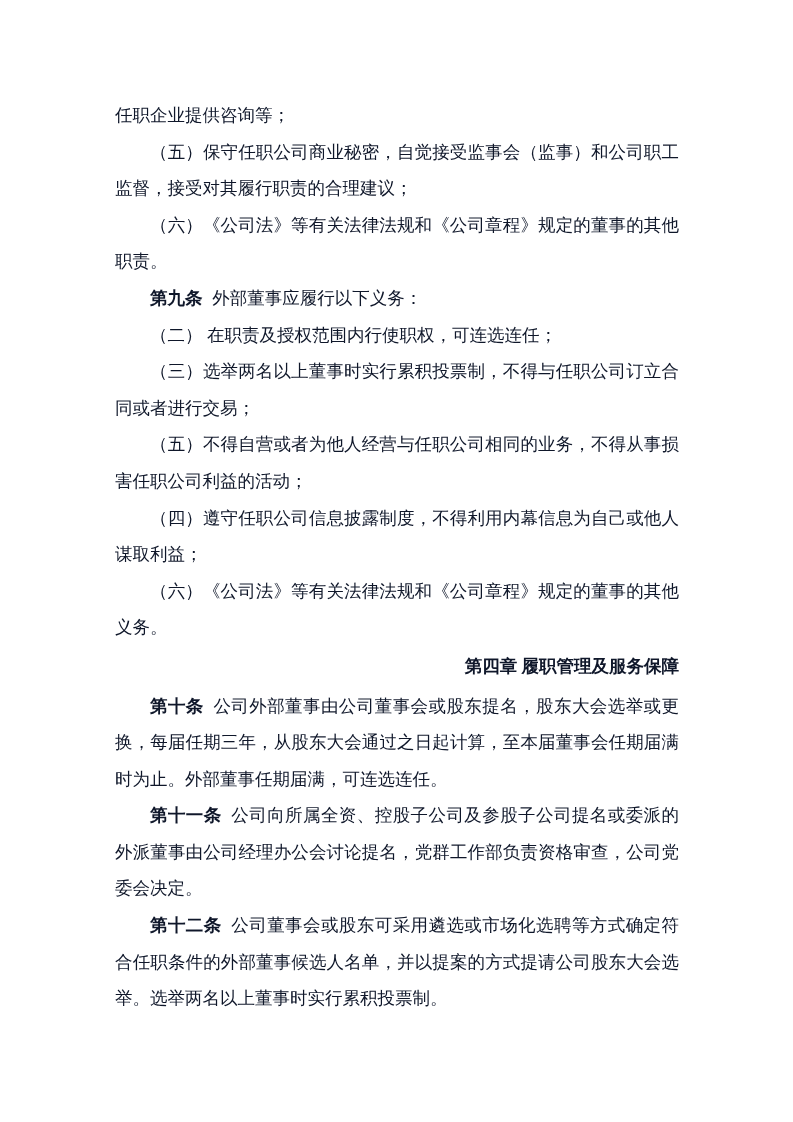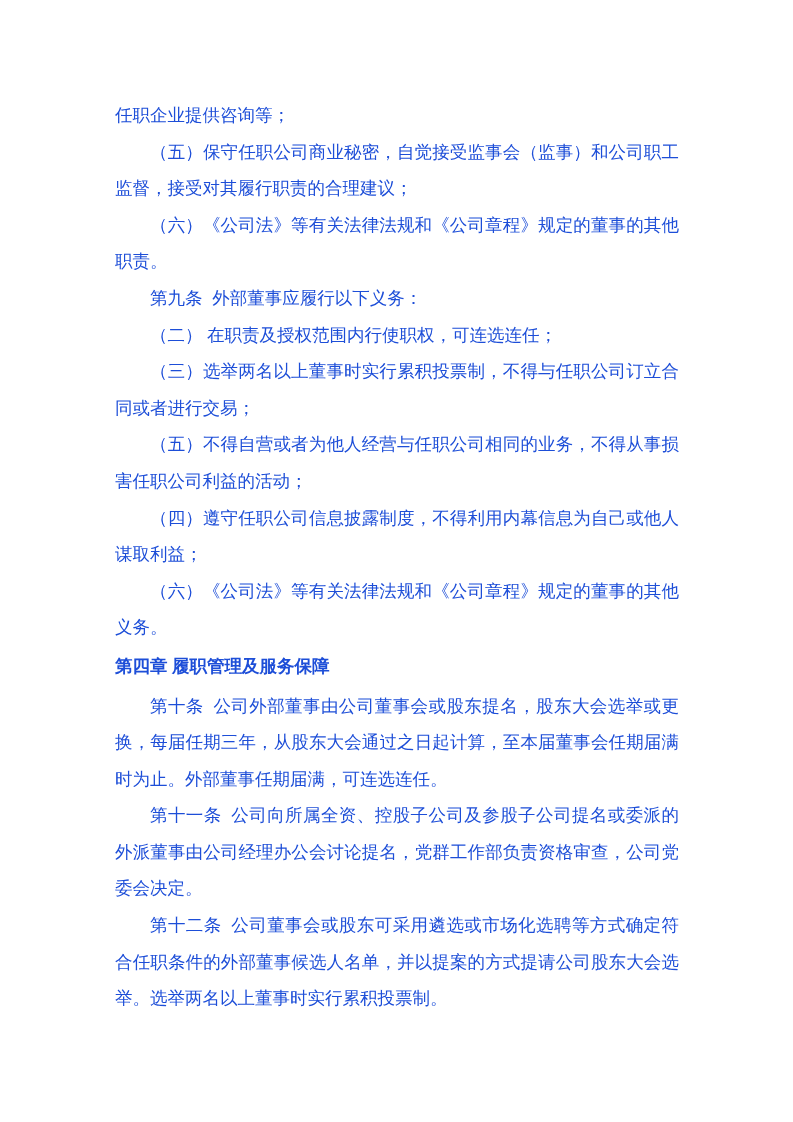--- a/index.html
+++ b/index.html
@@ -8,40 +8,40 @@
     background: #ffffff;
   }
   .page {
     position: relative;
     width: 793px;
     height: 1122px;
     margin: 0 auto;
     background: #ffffff;
     box-sizing: border-box;
     padding: 97px 114px 40px 115px;
-    color: #1d4ed8;
+    color: #0f172a;
     font-family: "Liberation Serif", "DejaVu Serif", serif;
     font-size: 17.5px;
     line-height: 36.6px;
   }
   .para {
     margin: 0;
     text-align: justify;
     word-break: break-all;
   }
   .indent {
     text-indent: 2em;
   }
   .term {
-    font-weight: normal;
+    font-weight: bold;
     margin-right: 0.55em;
   }
   .chapter {
     margin: 2px 0 3px 0;
-    text-align: left;
+    text-align: right;
     font-weight: bold;
     font-size: 17.5px;
     line-height: 36.6px;
   }
 </style>
 </head>
 <body>
 
 <div class="page">
 

